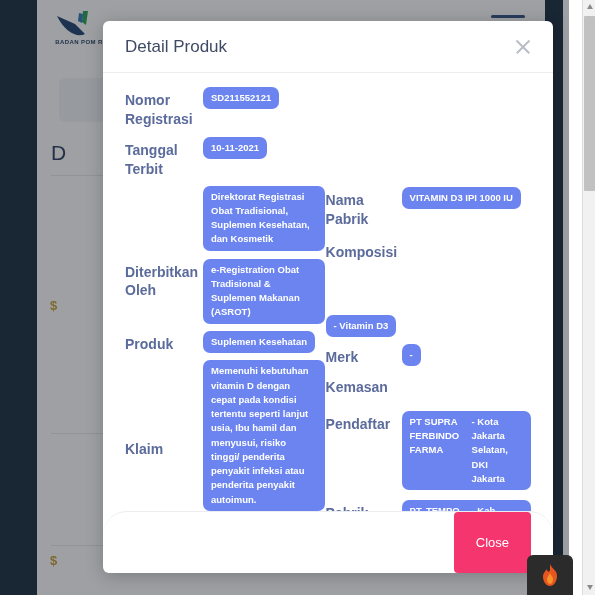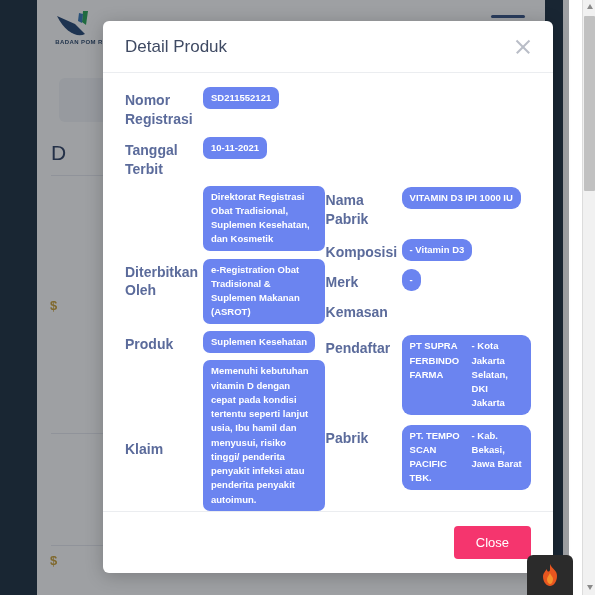--- a/index.html
+++ b/index.html
@@ -177,32 +177,33 @@
   }
   .col-right .lab { flex: 0 0 76px; }
 
   .badge {
     display: inline-block;
     background: #6b84f0; color: #ffffff;
     font-size: 9.5px; font-weight: bold; line-height: 1.5;
     border-radius: 7px; padding: 4px 8px;
     max-width: 122px;
   }
-  .col-right .badge { max-width: 134px; border-radius: 9px; }
+  .col-right .badge { max-width: 134px; }
   .badge.wide { max-width: 140px; }
 
   .badge-2col { display: flex; gap: 0; justify-content: flex-end; }
   .badge-2col .c1 { flex: 0 0 62px; }
   .badge-2col .c2 { flex: 1 1 auto; }
 
   .modal-footer {
     flex: 0 0 62px; height: 62px;
     border-top: 1px solid #ebedf0;
-    display:flex; align-items:center; justify-content:flex-end;
+    display:flex; justify-content:flex-end;
     padding: 0 22px;
+    border-radius: 24px;
   }
   .btn-close {
     background: #f5356e; color: #fff; border: none;
     font-size: 13px; font-family: "Liberation Sans", sans-serif;
     padding: 9px 22px; border-radius: 4px; cursor: pointer;
   }
 </style>
 </head>
 <body>
 
@@ -303,21 +304,21 @@
           </div>
         </div>
 
         <div class="col-right" style="padding-top:100px;">
 
           <div class="row">
             <div class="lab">Nama Pabrik</div>
             <div class="badge wide">VITAMIN D3 IPI 1000 IU</div>
           </div>
 
-          <div class="row" style="margin-top:10px;">
+          <div class="row" style="margin-top:10px;flex-direction:column;">
             <div class="lab">Komposisi</div>
             <div class="badge">- Vitamin D3</div>
           </div>
 
           <div class="row">
             <div class="lab">Merk</div>
             <div class="badge">-</div>
           </div>
 
           <div class="row">

